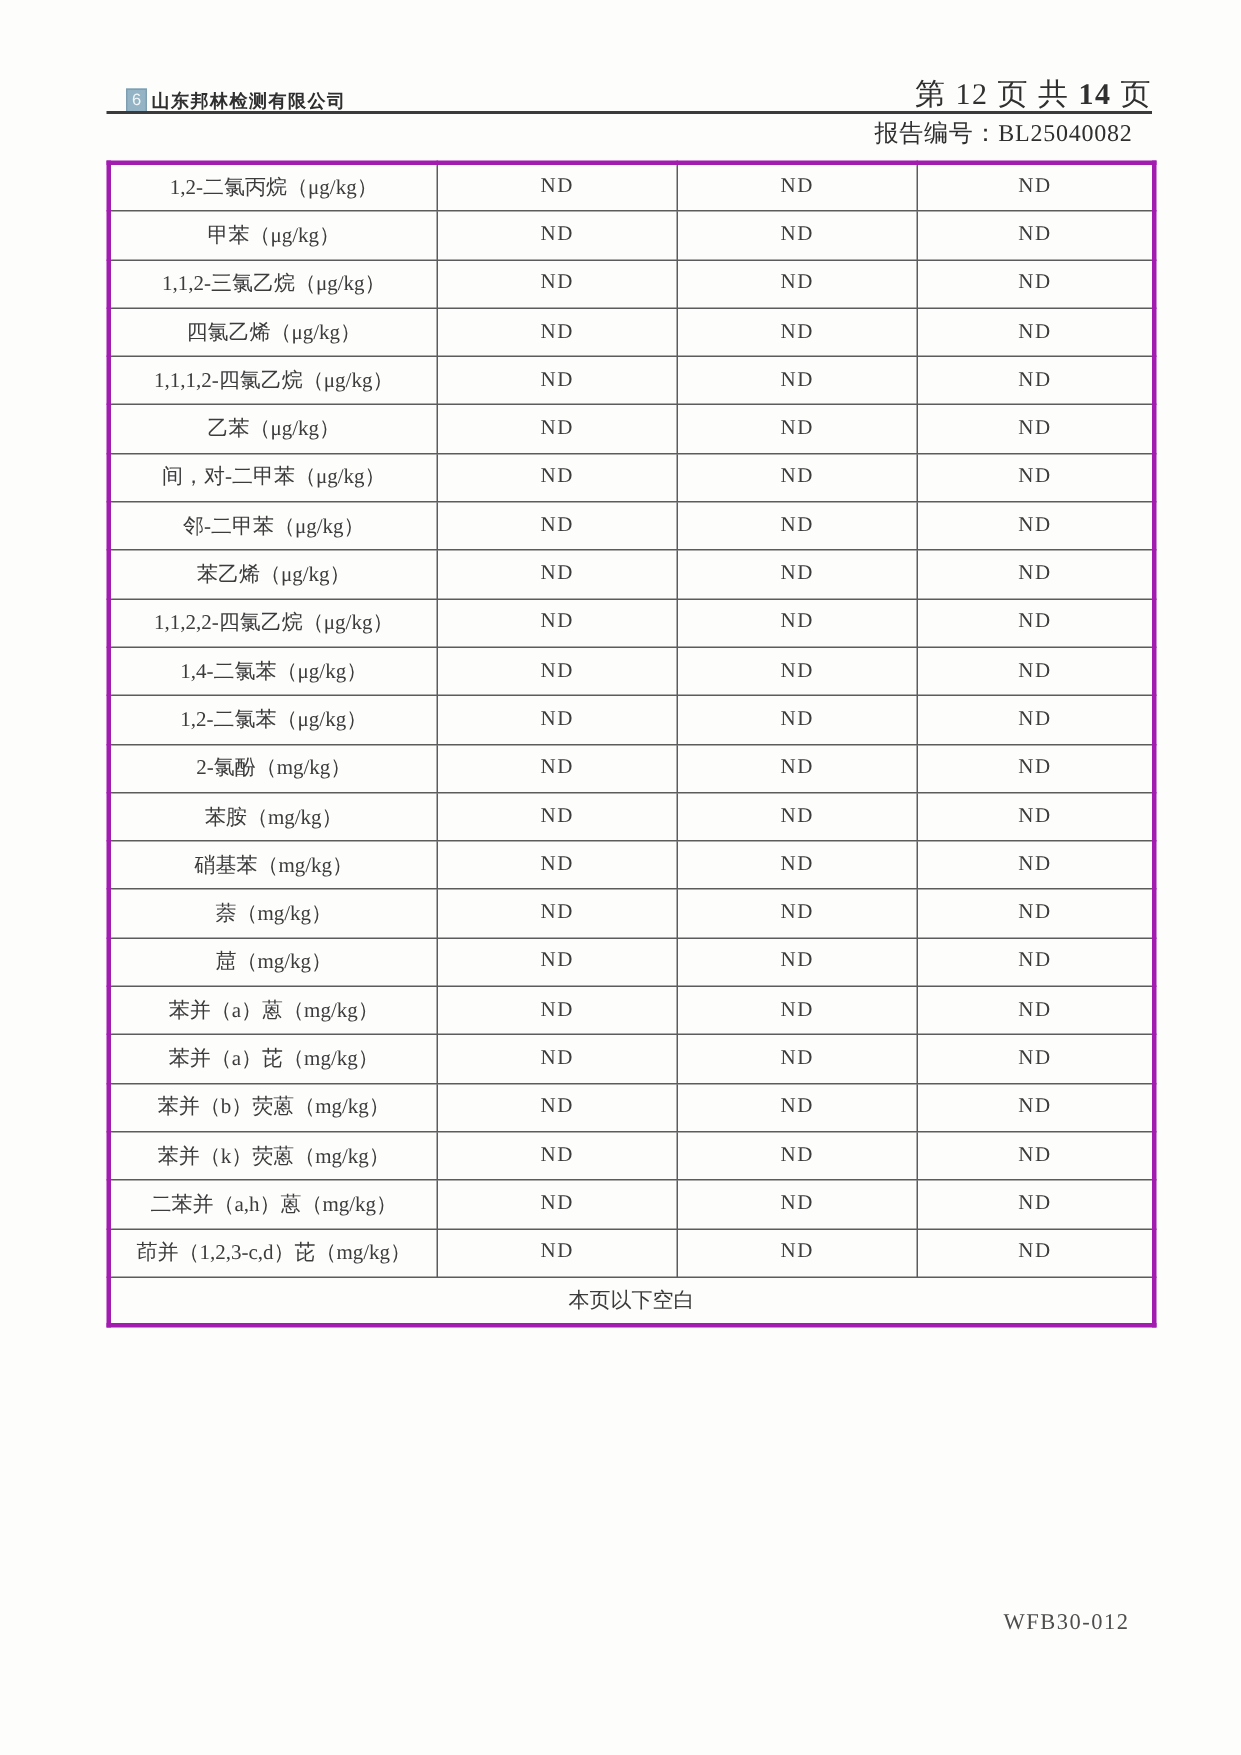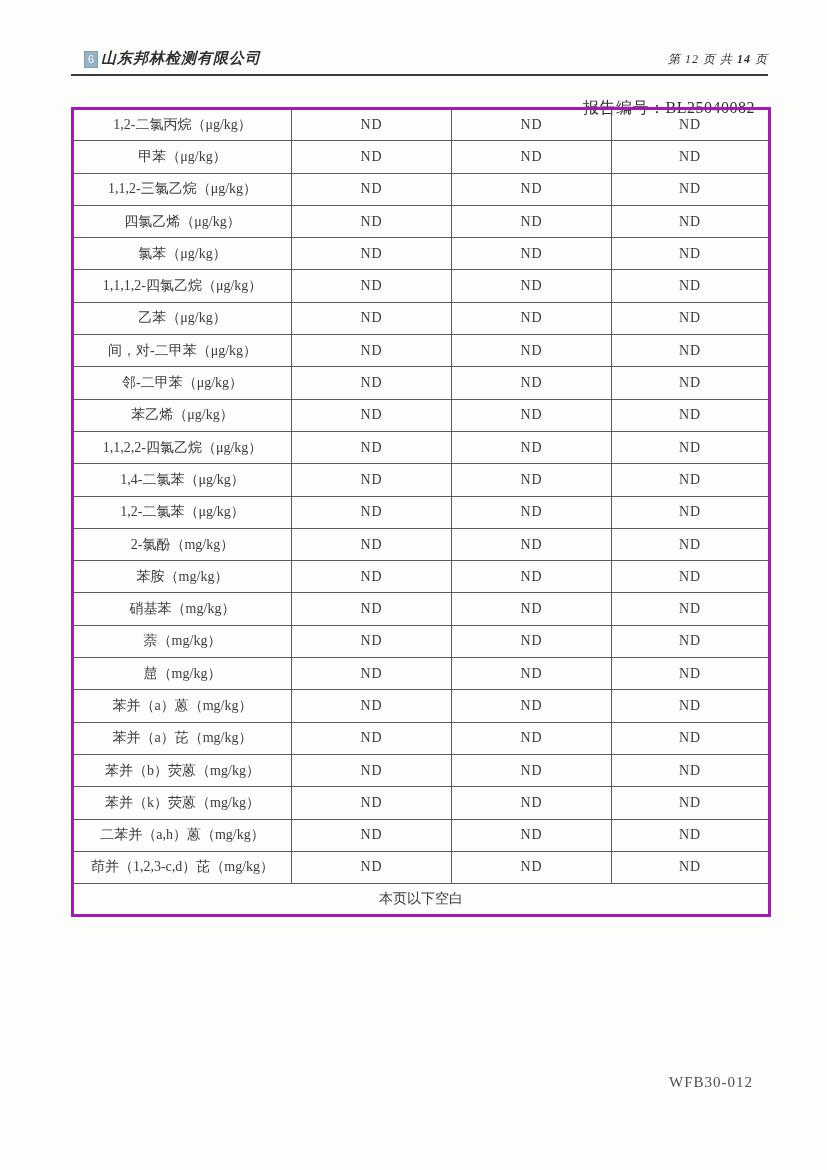--- a/index.html
+++ b/index.html
@@ -30,49 +30,46 @@
     position: relative;
     box-sizing: border-box;
   }
   .logo-glyph {
     position: absolute; left: 0; top: 0; right: 0; bottom: 0;
     color: #f2f6f8; font-size: 11px; line-height: 15px;
     text-align: center;
     font-family: "Liberation Sans", sans-serif;
   }
   .company-name {
-    font-size: 15px;
+    font-size: 12px;
     font-weight: 600;
     letter-spacing: 1px;
     color: #2f2f2f;
-    font-style: italic;
   }
   .page-info {
     margin-left: auto;
-    font-size: 12px;
+    font-size: 20px;
     color: #303030;
     white-space: pre;
     letter-spacing: 1px;
-    font-style: italic;
   }
   .page-info .bold { font-weight: 700; }
   .header-rule {
     position: absolute;
     left: 71px; top: 74px;
     width: 697px; height: 2px;
     background: #3b3b3b;
   }
   .report-line {
     position: absolute;
     left: 71px; top: 79px; width: 684px;
     text-align: right;
     font-size: 16px;
     color: #2f2f2f;
     letter-spacing: 0.5px;
-    margin-top: 19px;
   }
   
   table.results {
     position: absolute;
     left: 71px; top: 107px;
     width: 697px;
     border-collapse: collapse;
     table-layout: fixed;
     border: 3px solid #a21caf;
   }
@@ -147,26 +144,20 @@
           <td class="value-cell">ND</td>
           <td class="value-cell">ND</td>
         </tr>
         <tr>
           <td class="name-cell">四氯乙烯（μg/kg）</td>
           <td class="value-cell">ND</td>
           <td class="value-cell">ND</td>
           <td class="value-cell">ND</td>
         </tr>
         <tr>
-          <td class="name-cell">氯苯（μg/kg）</td>
-          <td class="value-cell">ND</td>
-          <td class="value-cell">ND</td>
-          <td class="value-cell">ND</td>
-        </tr>
-        <tr>
           <td class="name-cell">1,1,1,2-四氯乙烷（μg/kg）</td>
           <td class="value-cell">ND</td>
           <td class="value-cell">ND</td>
           <td class="value-cell">ND</td>
         </tr>
         <tr>
           <td class="name-cell">乙苯（μg/kg）</td>
           <td class="value-cell">ND</td>
           <td class="value-cell">ND</td>
           <td class="value-cell">ND</td>

